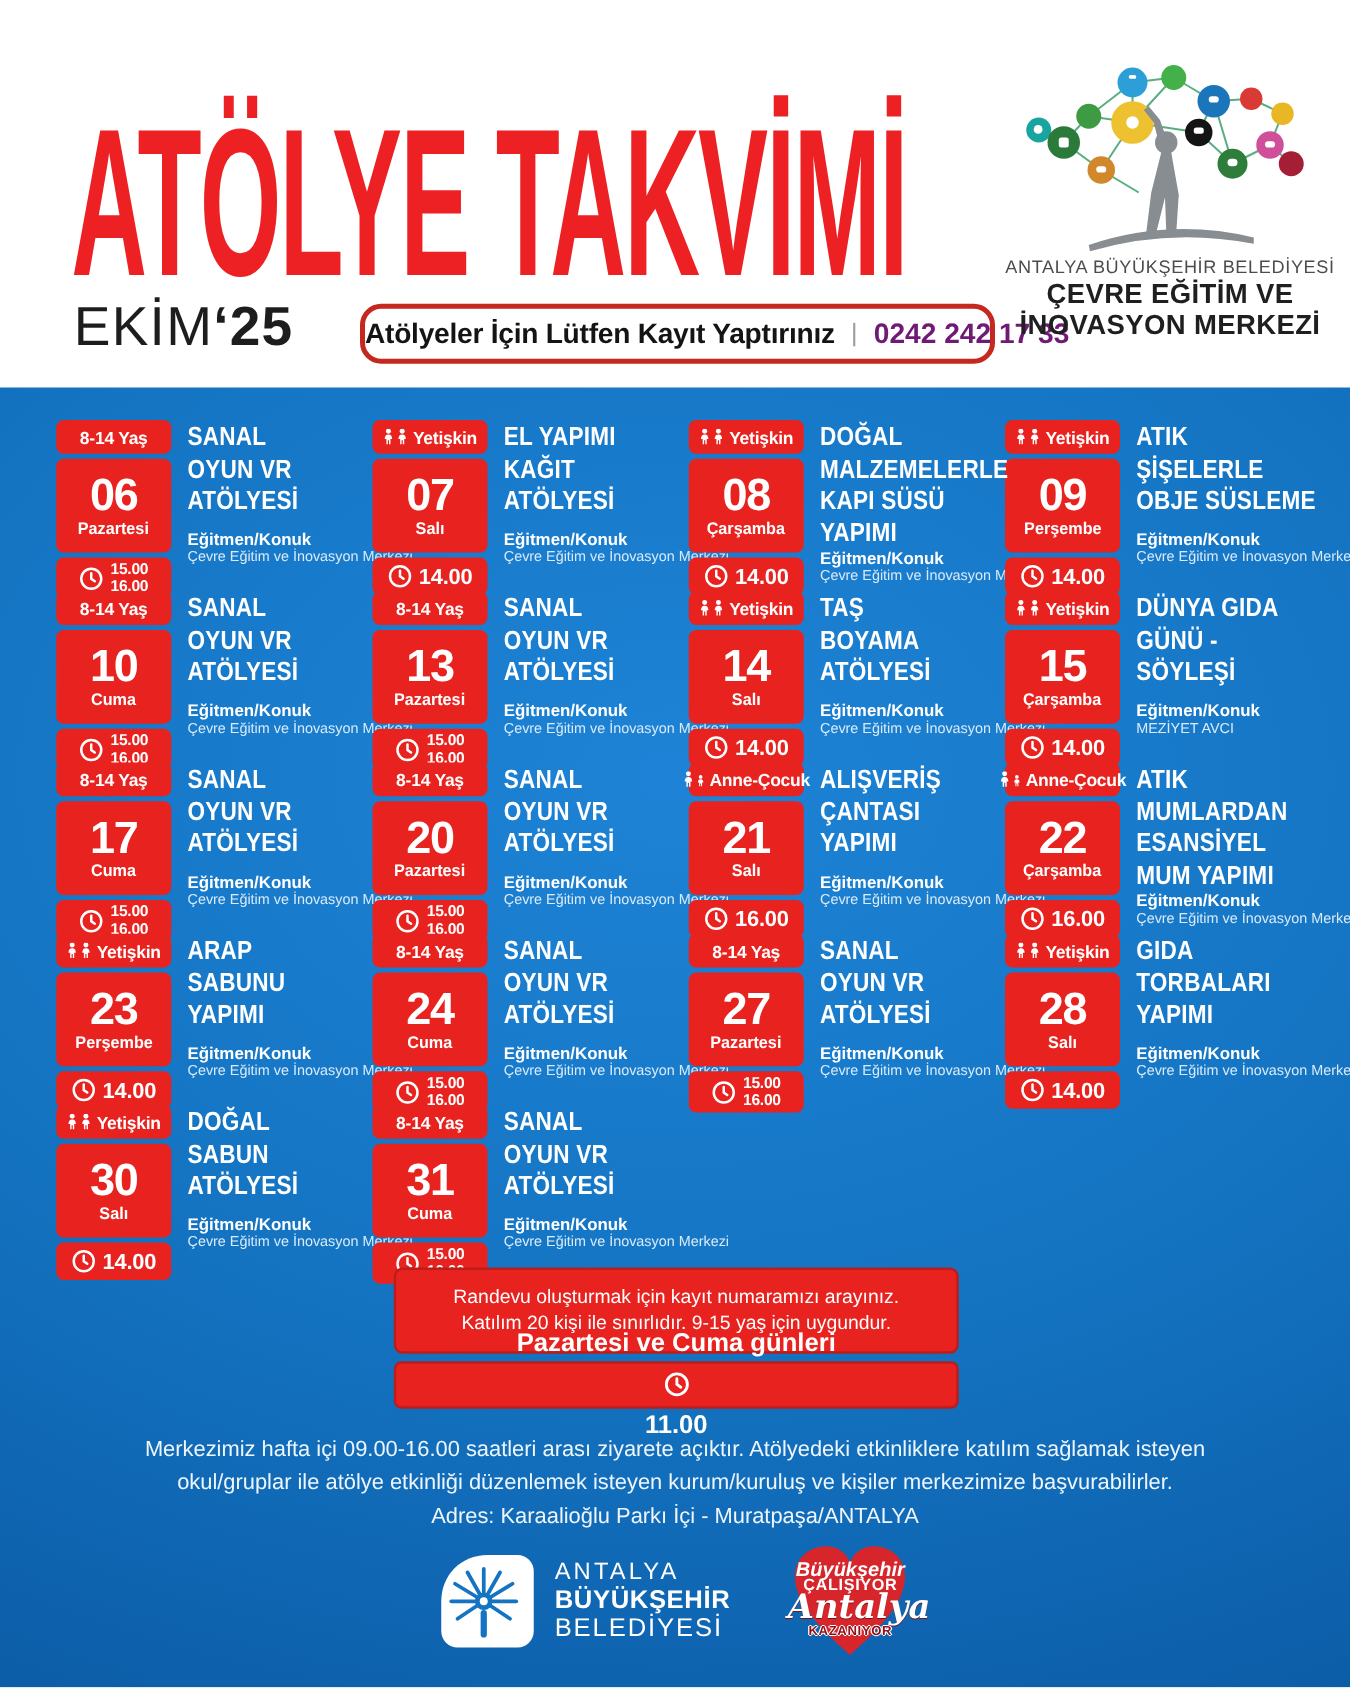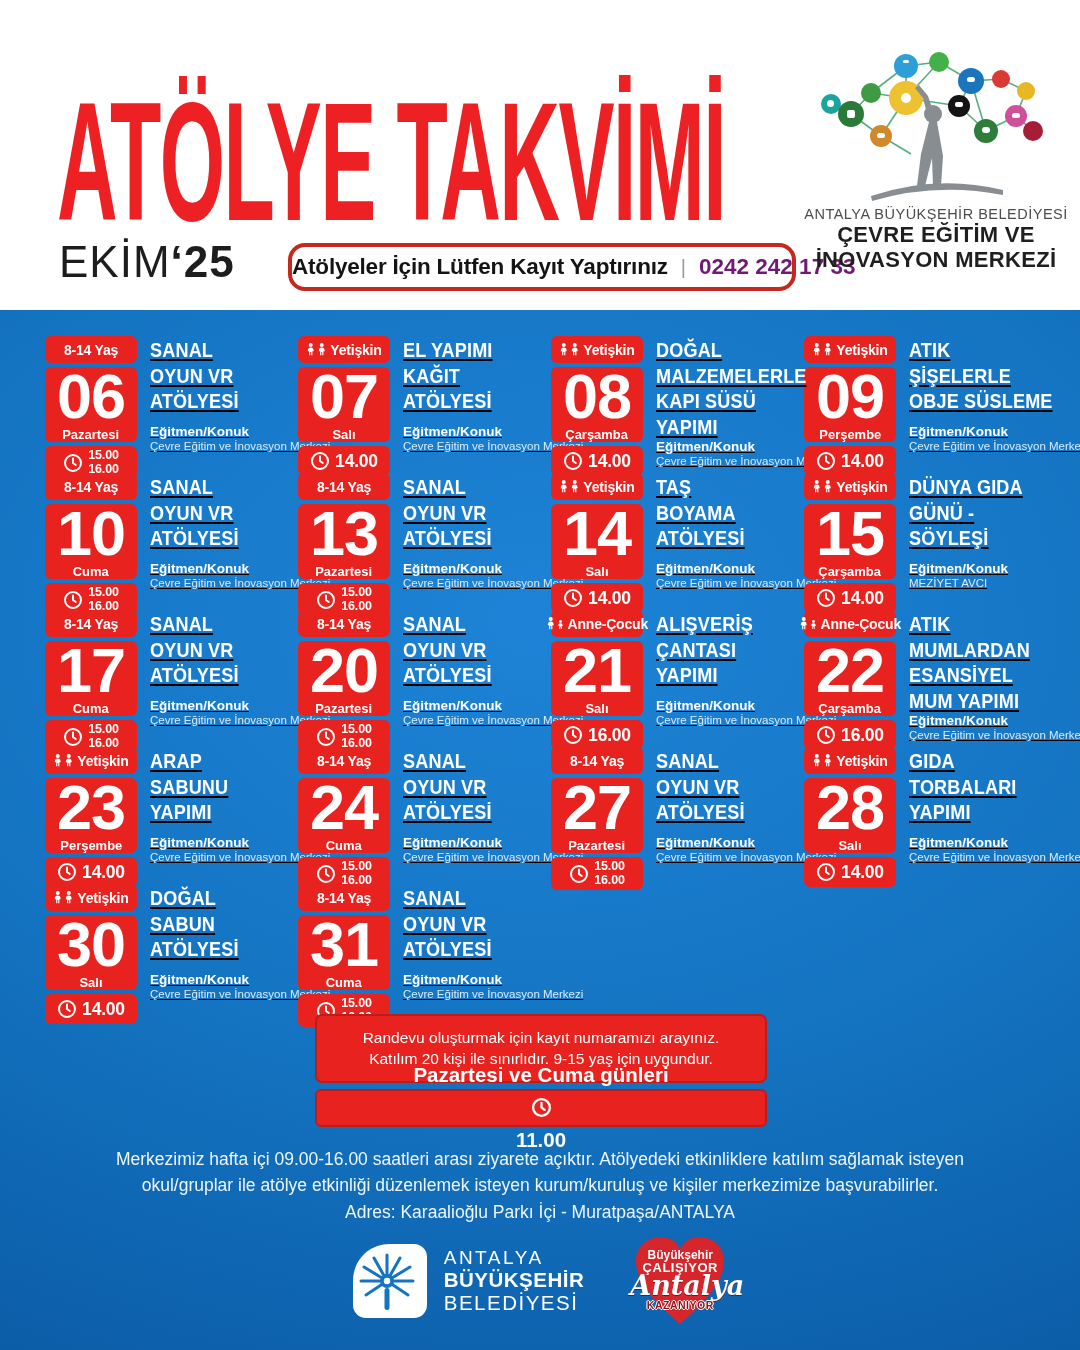--- a/index.html
+++ b/index.html
@@ -31,29 +31,29 @@
   
   .cards{position:absolute;left:45px;top:26px;display:grid;grid-template-columns:repeat(4,253px);grid-auto-rows:137px;}
   .card{display:flex;align-items:flex-start;}
   .badge-col{width:92px;flex:0 0 92px;display:flex;flex-direction:column;}
   .red-box{background:#e8231f;border-radius:6px;color:#fff;}
   .age-box{height:27px;display:flex;align-items:center;justify-content:center;gap:4px;
     font-size:14px;font-weight:800;letter-spacing:-0.2px;}
   .age-box .age-label{white-space:nowrap;}
   .audience-icons{display:inline-flex;align-items:flex-end;gap:1px;line-height:0;}
   .date-box{margin-top:4px;height:75px;display:flex;flex-direction:column;align-items:center;justify-content:center;}
-  .date-num{font-size:63px;font-weight:800;line-height:.95;letter-spacing:-1px;}
+  .date-num{font-size:36px;font-weight:800;line-height:.95;letter-spacing:-1px;}
   .day-name{font-size:13.5px;font-weight:800;margin-top:1px;transform:scaleX(.96);}
   .time-box{margin-top:4px;min-height:30px;display:flex;align-items:center;justify-content:center;gap:5px;padding:3px 4px;}
   .clock{display:inline-flex;line-height:0;}
   .time-lines{display:flex;flex-direction:column;}
   .time-lines span{font-size:12.5px;font-weight:800;line-height:1.08;letter-spacing:-0.2px;}
   .time-box.single .time-lines span{font-size:17.5px;}
 
-  .card-text{margin-left:13px;height:116px;display:flex;flex-direction:column;justify-content:space-between;padding-top:1px;text-decoration:underline;}
+  .card-text{margin-left:13px;height:116px;display:flex;flex-direction:column;justify-content:space-between;padding-top:1px;}
   .card-title{font-size:21px;font-weight:800;color:#fff;line-height:1.22;letter-spacing:.2px;
     white-space:pre-line;transform:scaleX(.86);transform-origin:left top;}
   .instr-label{font-size:13.5px;font-weight:800;color:#fff;}
   .instr-name{font-size:11.5px;font-weight:400;color:#d9ebfa;margin-top:1px;white-space:nowrap;}
 
   
   .eko{position:absolute;left:315px;top:704px;width:452px;}
   .eko-main{background:#e8231f;border:2px solid #bd1d1a;border-radius:7px;padding:9px 10px 11px;text-align:center;color:#fff;}
   .eko-head{font-size:21.5px;font-weight:800;letter-spacing:-0.2px;}
   .eko-line{font-size:15.5px;font-weight:500;line-height:1.35;margin-top:3px;}
@@ -68,21 +68,21 @@
     font-size:17.5px;font-weight:500;line-height:1.5;}
   .logos{position:absolute;left:0;top:922px;width:1080px;display:flex;justify-content:center;align-items:center;gap:46px;}
   .abb{display:flex;align-items:center;gap:14px;}
   .abb-text{color:#fff;text-align:left;line-height:1.12;}
   .abb-l1{font-size:19px;font-weight:400;letter-spacing:2.5px;}
   .abb-l2{font-size:20.5px;font-weight:800;letter-spacing:.5px;}
   .abb-l3{font-size:20.5px;font-weight:400;letter-spacing:1.5px;}
   .heart-wrap{position:relative;width:100px;height:98px;}
   .heart-wrap svg{position:absolute;left:0;top:0;}
   .heart-txt{position:absolute;width:100%;text-align:center;color:#fff;line-height:1;}
-  .ht1{top:17px;font-size:12px;font-weight:700;}
+  .ht1{top:17px;font-size:16px;font-weight:700;font-style:italic;}
   .ht2{top:29px;font-size:13px;font-weight:800;letter-spacing:.5px;}
   .ht3{top:40px;font-size:27px;font-family:"DejaVu Serif",serif;font-style:italic;font-weight:700;
     text-shadow:0 1px 0 #7c1014;}
   .ht4{top:68px;font-size:10.5px;font-weight:800;color:#8e1117;
     text-shadow:-1px 0 0 #fff,1px 0 0 #fff,0 -1px 0 #fff,0 1px 0 #fff;letter-spacing:.5px;}
 </style>
 </head>
 <body>
 
 <div class="page">

